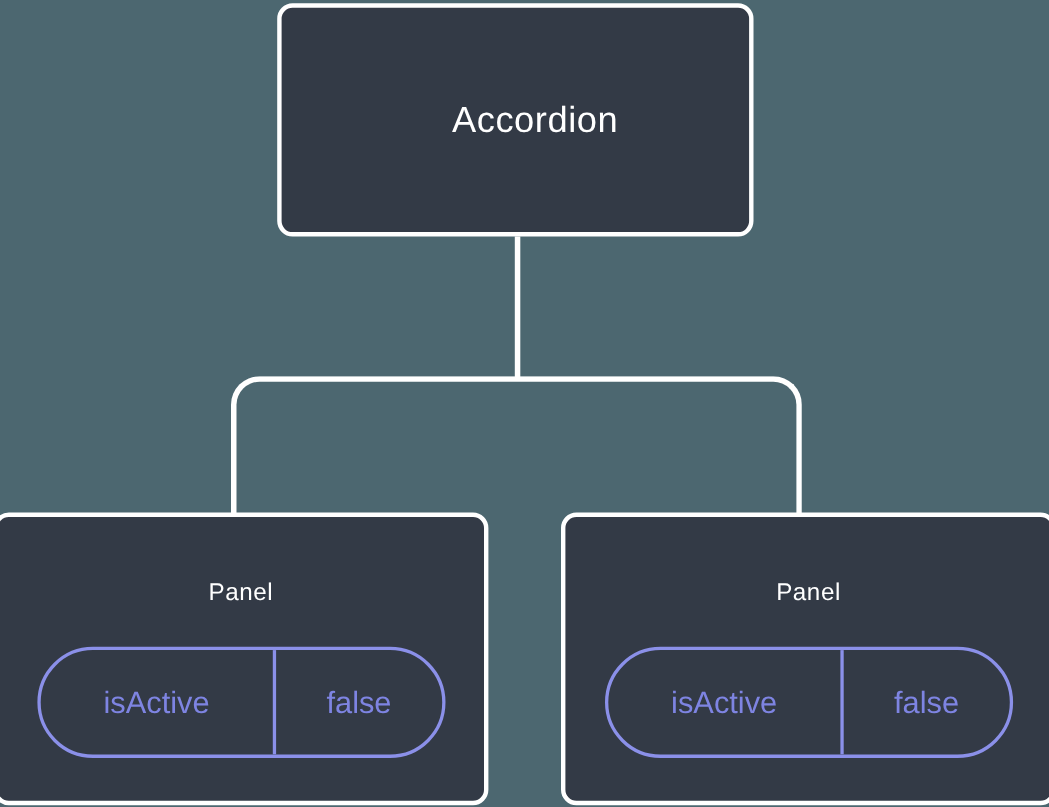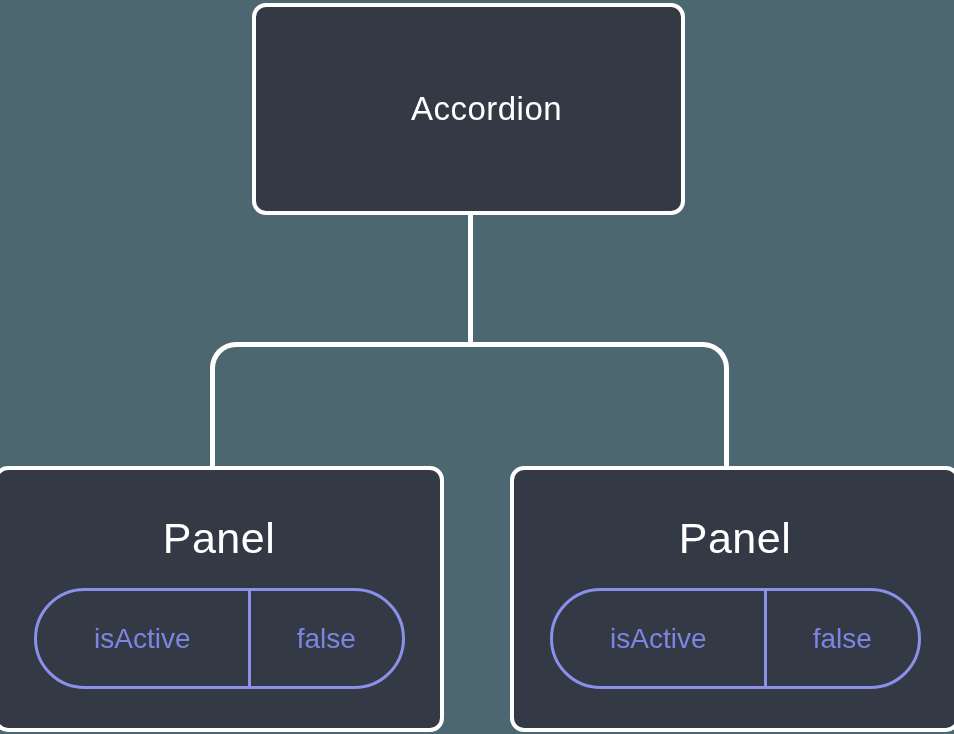--- a/index.html
+++ b/index.html
@@ -50,21 +50,21 @@
     width:450px; height:266px;
     display:flex;
     flex-direction:column;
     align-items:center;
     padding-top:46px;
   }
   .child-left{ left:-6px; }
   .child-right{ left:510px; }
   .child-title{
     color:var(--node-text);
-    font-size:43px;
+    font-size:22px;
     font-weight:500;
     letter-spacing:.5px;
     line-height:44px;
     height:44px;
   }
   
   .stem{
     position:absolute;
     left:468px; top:215px;
     width:5px; height:130px;

